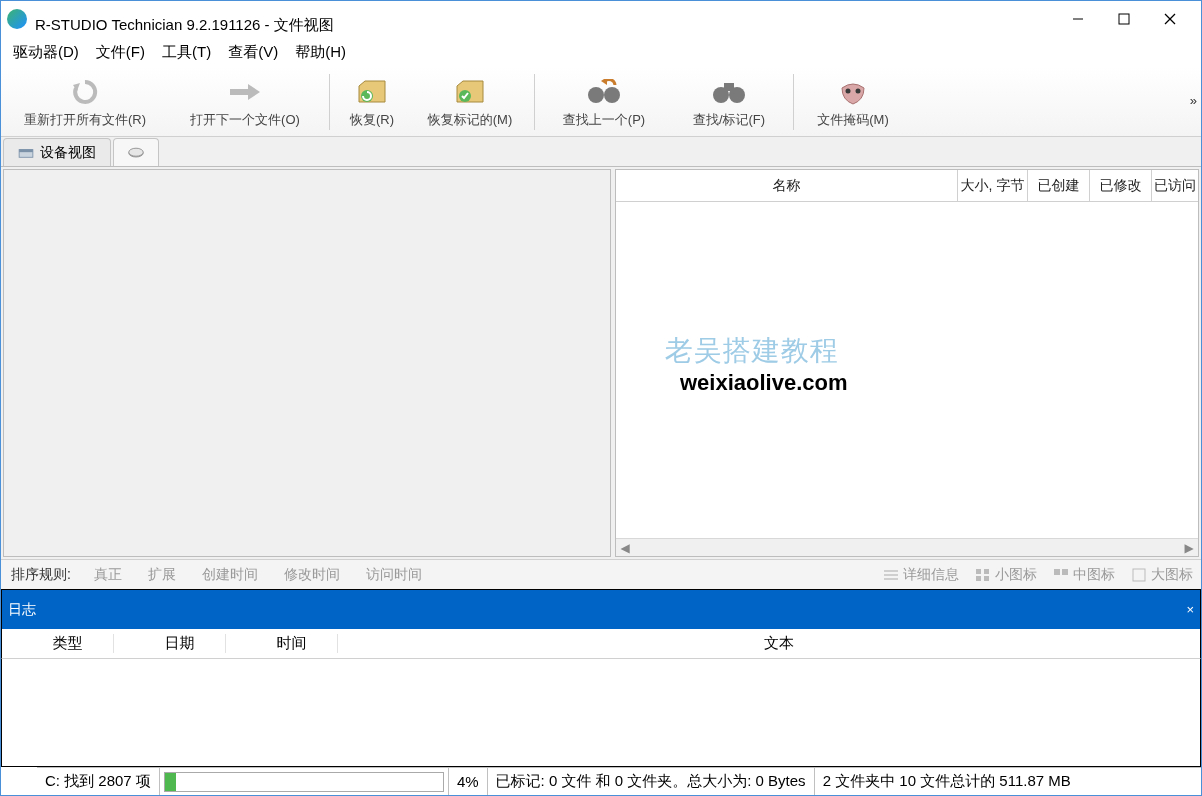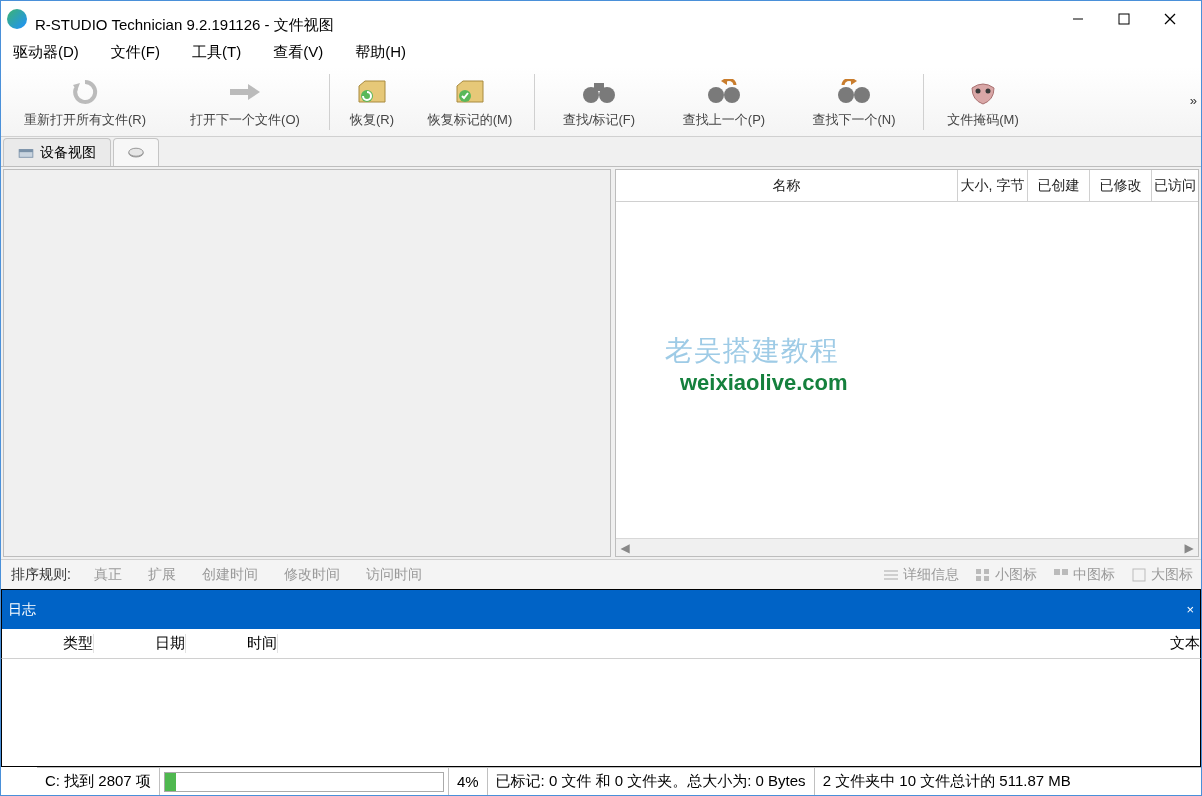--- a/index.html
+++ b/index.html
@@ -2,53 +2,53 @@
 <html><head>
 <meta charset="utf-8">
 <style>
 * { box-sizing: border-box; margin: 0; padding: 0; font-family: "Microsoft YaHei", "Segoe UI", sans-serif; }
 body { width: 1202px; height: 796px; background: #fff; overflow: hidden; display: flex; flex-direction: column; border: 1px solid #4a90d9; }
 .titlebar { height: 36px; display: flex; align-items: center; padding: 0 8px 0 6px; background: #fff; }
 .titlebar .app-icon { width: 20px; height: 20px; border-radius: 50%; background: linear-gradient(135deg,#3cb371,#1e90ff); margin-right: 8px; }
 .titlebar .title { flex: 1; font-size: 15px; color: #000; margin-top: 12px; }
 .titlebar .win-btn { width: 46px; height: 30px; display: flex; align-items: center; justify-content: center; color: #000; }
 .titlebar .win-btn svg { width: 12px; height: 12px; }
-.menubar { height: 30px; display: flex; align-items: center; padding: 0 6px; gap: 20px; background: #fff; text-align: center; }
+.menubar { height: 30px; display: flex; align-items: center; padding: 0 6px; gap: 5px; background: #fff; text-align: center; }
 .menubar .menu-item { font-size: 15px; padding: 2px 6px; }
 .toolbar { height: 70px; display: flex; align-items: center; padding: 0 4px; background: linear-gradient(#fff,#f4f4f4); border-bottom: 1px solid #d0d0d0; position: relative; }
 .tool-btn { display: flex; flex-direction: column; align-items: center; justify-content: center; min-width: 76px; height: 68px; padding: 0 4px; }
 .tool-btn .tbi { width: 34px; height: 34px; display: flex; align-items: center; justify-content: center; margin-bottom: 2px; }
 .tool-btn .lbl { font-size: 13px; color: #444; white-space: nowrap; }
 .tool-sep { width: 1px; height: 56px; background: #d0d0d0; margin: 0 4px; }
 .tool-more { position: absolute; right: 4px; top: 26px; font-size: 13px; color: #333; }
 .tabstrip { height: 30px; display: flex; align-items: flex-end; background: #f0f0f0; padding-left: 2px; border-bottom: 1px solid #bdbdbd; }
 .tab { height: 28px; display: flex; align-items: center; gap: 6px; padding: 0 14px; font-size: 14px; background: #eaeaea; border: 1px solid #c5c5c5; border-bottom: none; border-radius: 4px 4px 0 0; margin-right: 2px; }
 .tab.active { background: #f7f7f7; }
 .tab .tab-icon { width: 16px; height: 12px; }
 .content { flex: 1; display: flex; gap: 0; background: #f0f0f0; min-height: 0; }
 .left-pane { width: 608px; border: 1px solid #bdbdbd; background: #f0f0f0; margin: 2px 0 2px 2px; }
 .right-pane { flex: 1; display: flex; flex-direction: column; margin: 2px 2px 2px 4px; border: 1px solid #bdbdbd; background: #fff; min-width: 0; }
 .rp-header { display: flex; height: 32px; border-bottom: 1px solid #d0d0d0; font-size: 14px; color: #222; }
 .rp-header .col { display: flex; align-items: center; justify-content: center; border-right: 1px solid #d0d0d0; }
 .rp-body { flex: 1; position: relative; }
 .watermark { position: absolute; left: 40px; top: 130px; text-align: center; }
 .watermark .l1 { font-size: 28px; font-weight: normal; color: #9ecbe6; letter-spacing: 1px; }
-.watermark .l2 { font-size: 22px; font-weight: bold; color: #15803d; margin-left: 24px; }
+.watermark .l2 { font-size: 22px; font-weight: bold; color: #000000; margin-left: 24px; }
 .rp-scroll { height: 18px; display: flex; align-items: center; background: #f0f0f0; border-top: 1px solid #d8d8d8; }
 .rp-scroll .arrow { width: 18px; text-align: center; color: #888; font-size: 12px; }
 .sortbar { height: 30px; display: flex; align-items: center; background: #f4f4f4; border-top: 1px solid #d0d0d0; font-size: 14px; }
 .sortbar .slabel { padding: 0 10px; color: #333; }
 .sortbar .sbtn { padding: 2px 10px; margin: 0 2px; color: #999; border: 1px solid transparent; }
 .sortbar .spacer { flex: 1; }
 .sortbar .vbtn { display: flex; align-items: center; gap: 4px; padding: 2px 6px; margin: 0 2px; color: #999; font-size: 14px; }
 .sortbar .vbtn .vi { width: 16px; height: 14px; }
 .logbar { height: 40px; background: #0063c6; color: #fff; display: flex; align-items: center; padding: 4px 6px; font-size: 14px; border: 1px solid #000; border-bottom: none; }
 .logbar .close { margin-left: auto; font-size: 13px; }
 .loghead { height: 30px; display: flex; align-items: center; font-size: 15px; border: 1px solid #000; border-top: none; border-bottom: 1px solid #d0d0d0; }
-.loghead .lh { text-align: right; border-right: 1px solid #e2e2e2; }
+.loghead .lh { text-align: center; border-right: 1px solid #e2e2e2; margin-left: 20px; }
 .logbody { height: 108px; border: 1px solid #000; border-top: none; }
 .statusbar { height: 28px; display: flex; align-items: center; font-size: 15px; border-top: 1px solid #c0c0c0; margin-left: 36px; }
 .statusbar .cell { padding: 0 8px; border-right: 1px solid #c0c0c0; height: 100%; display: flex; align-items: center; }
 .progress { width: 280px; height: 20px; background: #fff; border: 1px solid #aaa; position: relative; }
 .progress .fill { height: 100%; background: #4fb84f; width: 4%; }
 </style>
 </head>
 <body>
 
 <div class="titlebar">
@@ -114,51 +114,40 @@
     <div class="tbi">
         <svg width="30" height="28" viewBox="0 0 30 28">
           <path d="M2 8 L8 3 L28 3 L28 24 L2 24 Z" fill="#e6c878" stroke="#a88a3e"></path>
           <circle cx="10" cy="18" r="6" fill="#5ab85a"></circle>
           <path d="M7 18 l2 2 l4 -5" fill="none" stroke="#fff" stroke-width="2"></path>
         </svg>
       </div>
     <div class="lbl">恢复标记的(M)</div>
   </div>
   <div class="tool-sep"></div>
-  <div class="tool-btn" style="width:120px">
-    <div class="tbi">
-        <svg width="34" height="26" viewBox="0 0 34 26">
-          <ellipse cx="9" cy="16" rx="8" ry="8" fill="#7a7a7a"></ellipse>
-          <ellipse cx="25" cy="16" rx="8" ry="8" fill="#7a7a7a"></ellipse>
-          <rect x="12" y="4" width="10" height="8" fill="#7a7a7a"></rect>
-        </svg>
-      </div>
-    <div class="lbl">查找/标记(F)</div>
-  </div>
   <div class="tool-btn" style="width:130px">
     <div class="tbi">
         <svg width="34" height="26" viewBox="0 0 34 26">
           <ellipse cx="9" cy="16" rx="8" ry="8" fill="#7a7a7a"></ellipse>
           <ellipse cx="25" cy="16" rx="8" ry="8" fill="#7a7a7a"></ellipse>
           <path d="M28 6 A6 6 0 0 0 18 2" fill="none" stroke="#c97d2d" stroke-width="3"></path>
           <polygon points="14,2 20,-2 20,6" fill="#c97d2d"></polygon>
         </svg>
       </div>
     <div class="lbl">查找上一个(P)</div>
   </div>
-  <div class="tool-btn" style="width:130px">
+  <div class="tool-btn" style="width:120px">
     <div class="tbi">
         <svg width="34" height="26" viewBox="0 0 34 26">
           <ellipse cx="9" cy="16" rx="8" ry="8" fill="#7a7a7a"></ellipse>
           <ellipse cx="25" cy="16" rx="8" ry="8" fill="#7a7a7a"></ellipse>
-          <path d="M6 6 A6 6 0 0 1 16 2" fill="none" stroke="#c97d2d" stroke-width="3"></path>
-          <polygon points="20,2 14,-2 14,6" fill="#c97d2d"></polygon>
-        </svg>
-      </div>
-    <div class="lbl">查找下一个(N)</div>
+          <rect x="12" y="4" width="10" height="8" fill="#7a7a7a"></rect>
+        </svg>
+      </div>
+    <div class="lbl">查找/标记(F)</div>
   </div>
   <div class="tool-sep"></div>
   <div class="tool-btn" style="width:110px">
     <div class="tbi">
         <svg width="30" height="28" viewBox="0 0 30 28">
           <path d="M4 10 Q15 2 26 10 Q26 22 15 26 Q4 22 4 10 Z" fill="#d9a7a7" stroke="#a87070"></path>
           <circle cx="10" cy="13" r="2.5" fill="#3a3a3a"></circle>
           <circle cx="20" cy="13" r="2.5" fill="#3a3a3a"></circle>
         </svg>
       </div>

